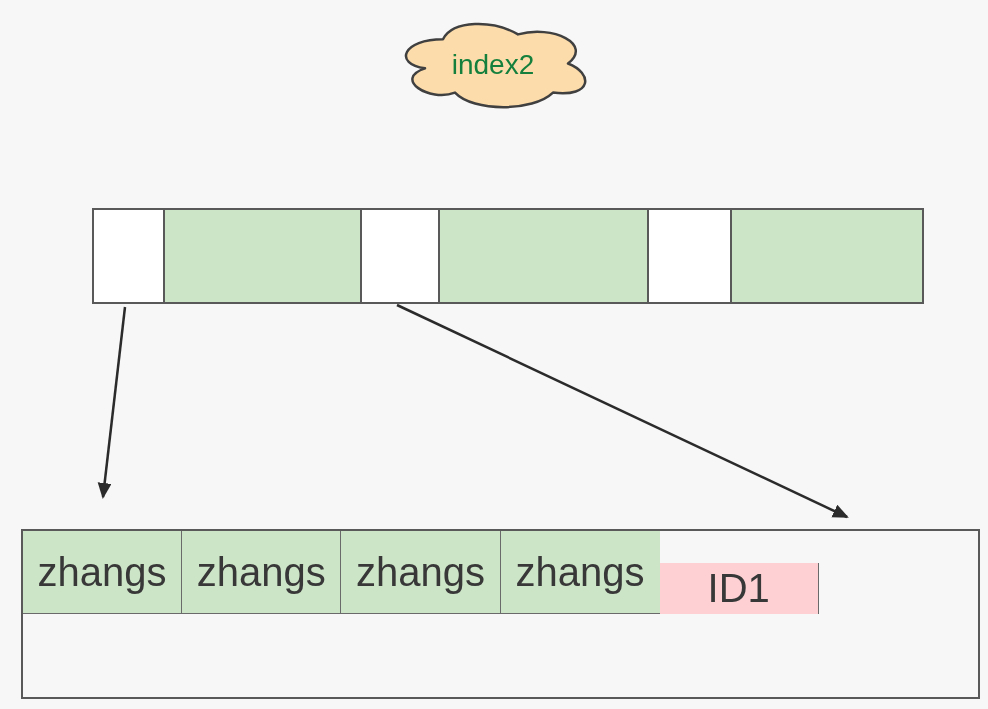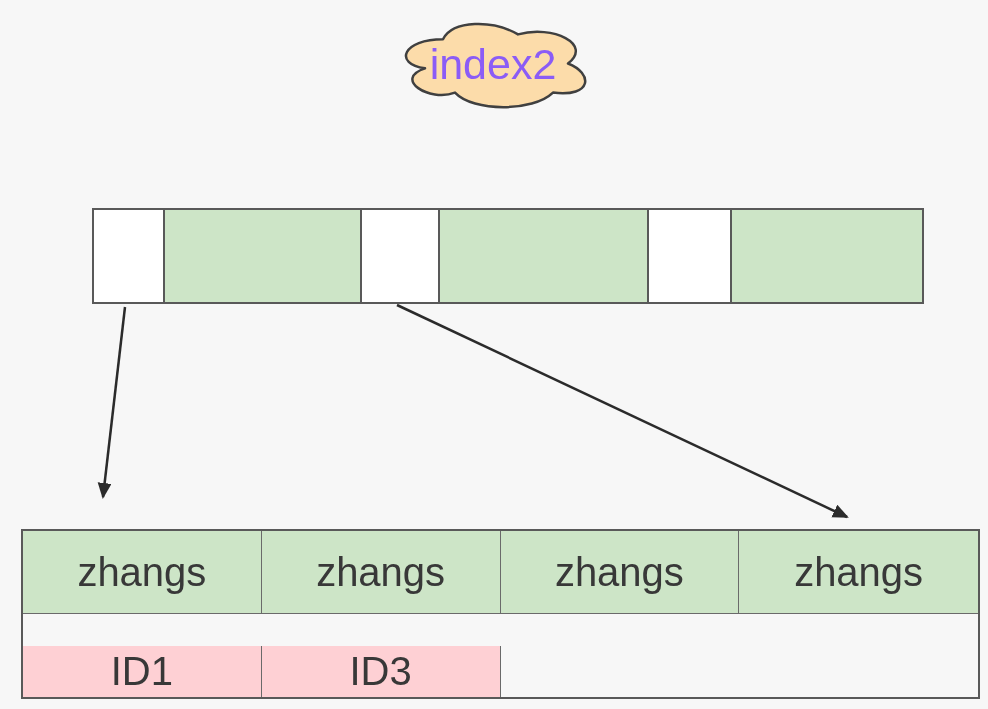--- a/index.html
+++ b/index.html
@@ -24,22 +24,22 @@
     width: 206px;
     height: 103px;
   }
   .cloud-wrap svg { display: block; }
   .cloud-label {
     position: absolute;
     inset: 0;
     display: flex;
     align-items: center;
     justify-content: center;
-    font-size: 43px;
-    color: #8b5cf6;
+    font-size: 28px;
+    color: #15803d;
     padding-top: 2px;
   }
 
   
   .index-bar {
     position: absolute;
     left: 92px;
     top: 208px;
     width: 832px;
     height: 96px;
@@ -62,21 +62,21 @@
   }
 
   
   .result-table {
     position: absolute;
     left: 21px;
     top: 529px;
     width: 959px;
     height: 170px;
     display: grid;
-    grid-template-columns: repeat(4, 1fr);
+    grid-template-columns: repeat(6, 1fr);
     grid-template-rows: 1fr 1fr;
     border: 2px solid #595959;
   }
   .cell {
     display: flex;
     align-items: center;
     justify-content: center;
     font-size: 40px;
     color: #383838;
   }
@@ -120,16 +120,15 @@
     <line x1="125" y1="307" x2="103" y2="497" stroke="#2b2b2b" stroke-width="2.5" marker-end="url(#arrowhead)"></line>
     <line x1="397" y1="305" x2="847" y2="517" stroke="#2b2b2b" stroke-width="2.5" marker-end="url(#arrowhead)"></line>
   </svg>
 
   <div class="result-table">
     <div class="cell name">zhangs</div>
     <div class="cell name">zhangs</div>
     <div class="cell name">zhangs</div>
     <div class="cell name last-col">zhangs</div>
     <div class="cell id">ID1</div>
-    <div class="cell id">ID3</div>
   </div>
 
 </div>
 
 </body></html>

